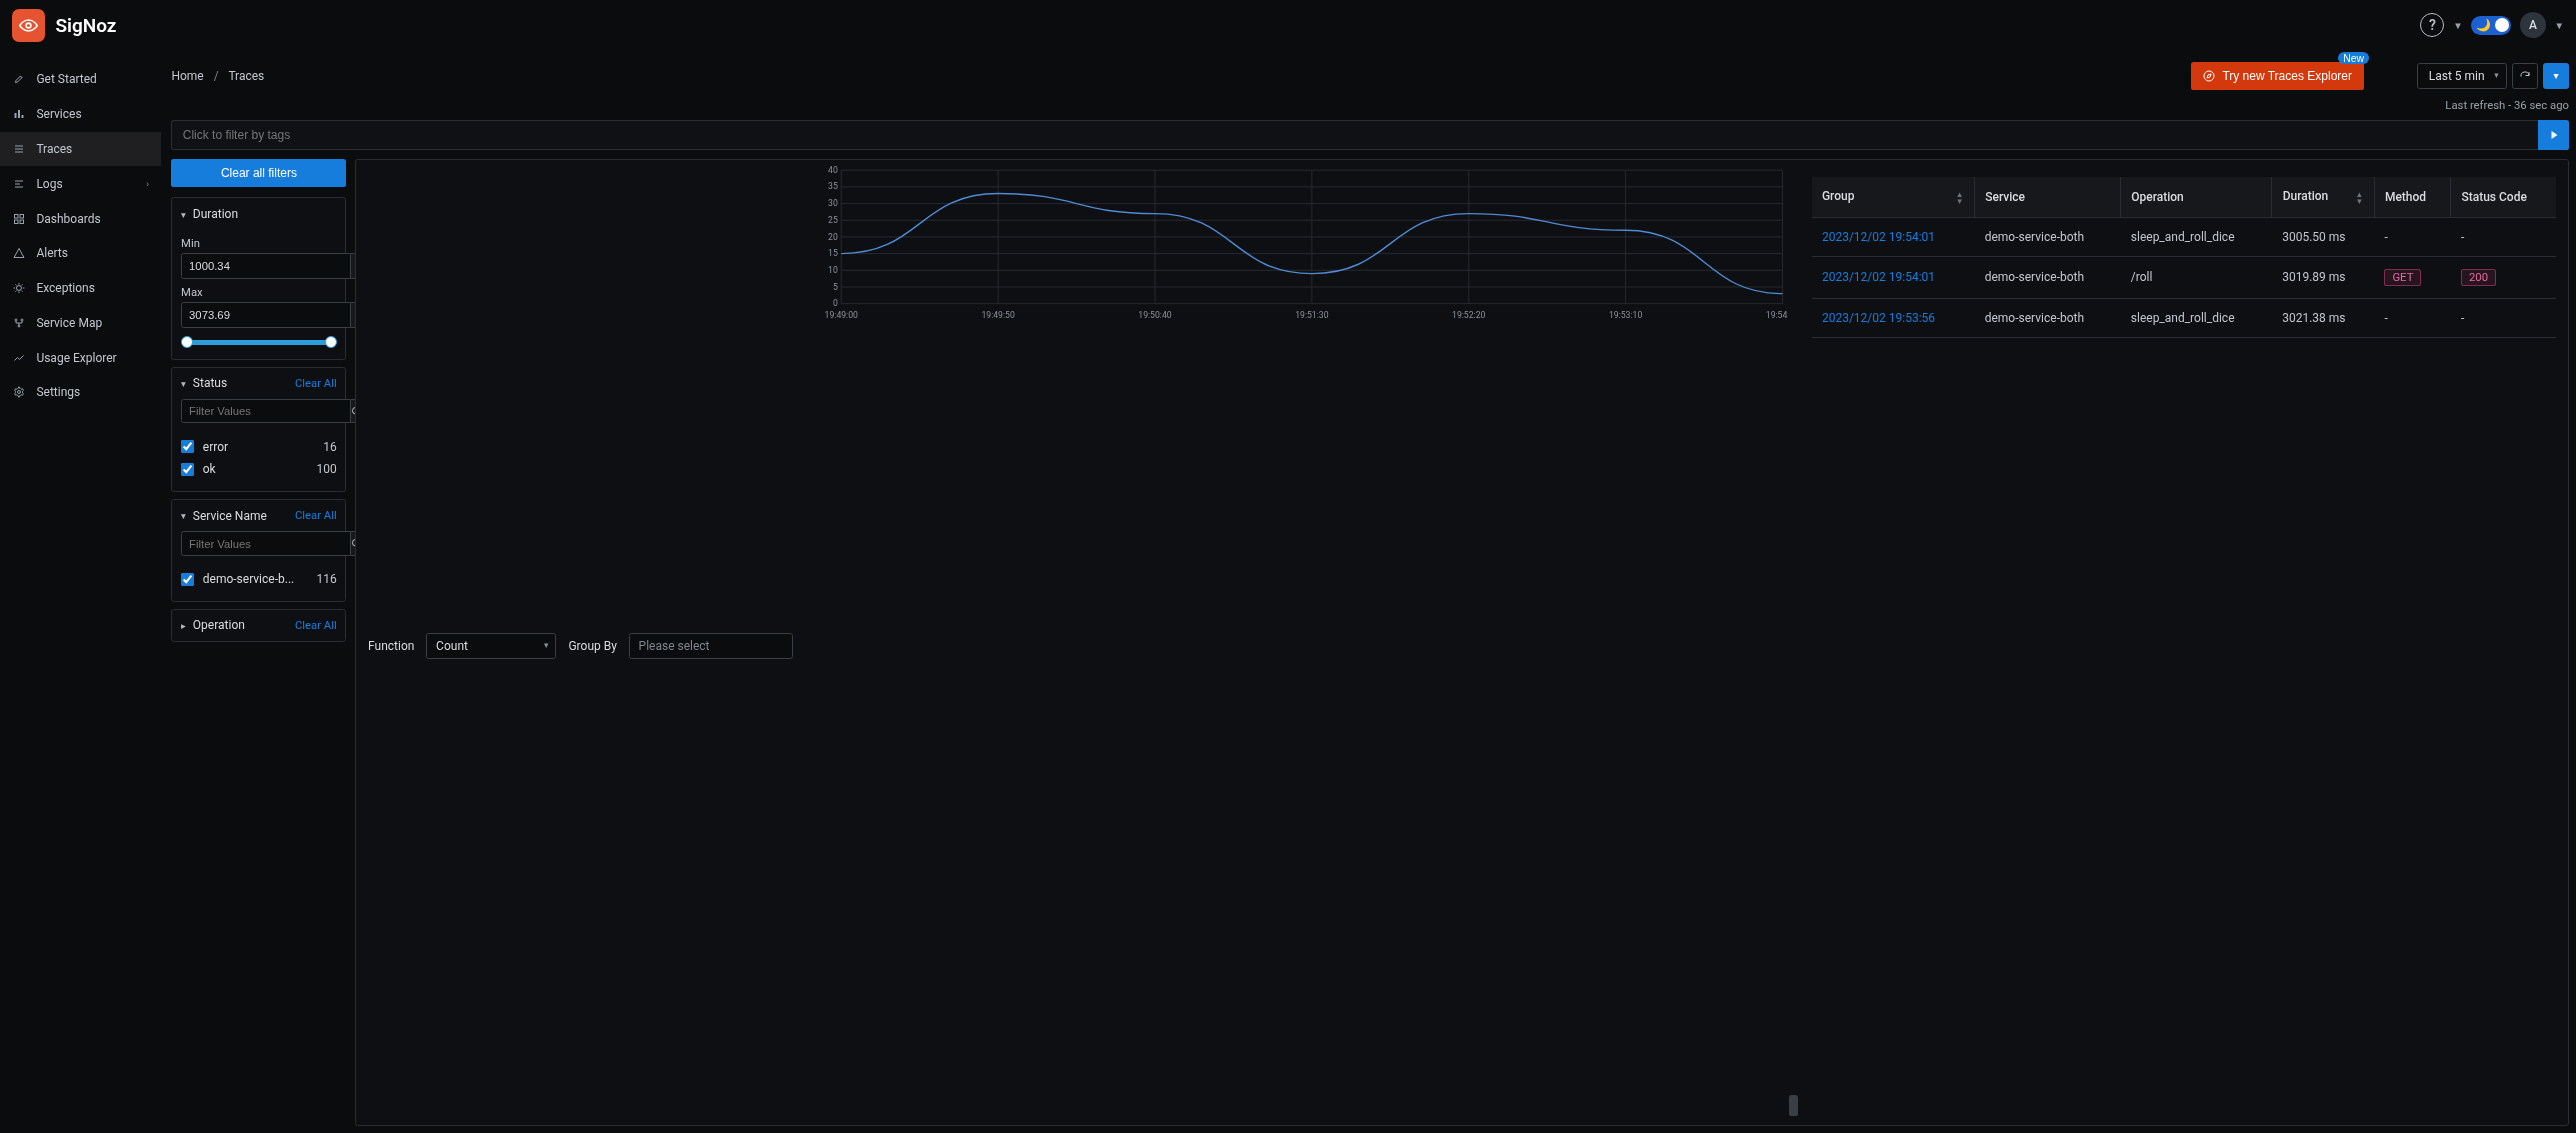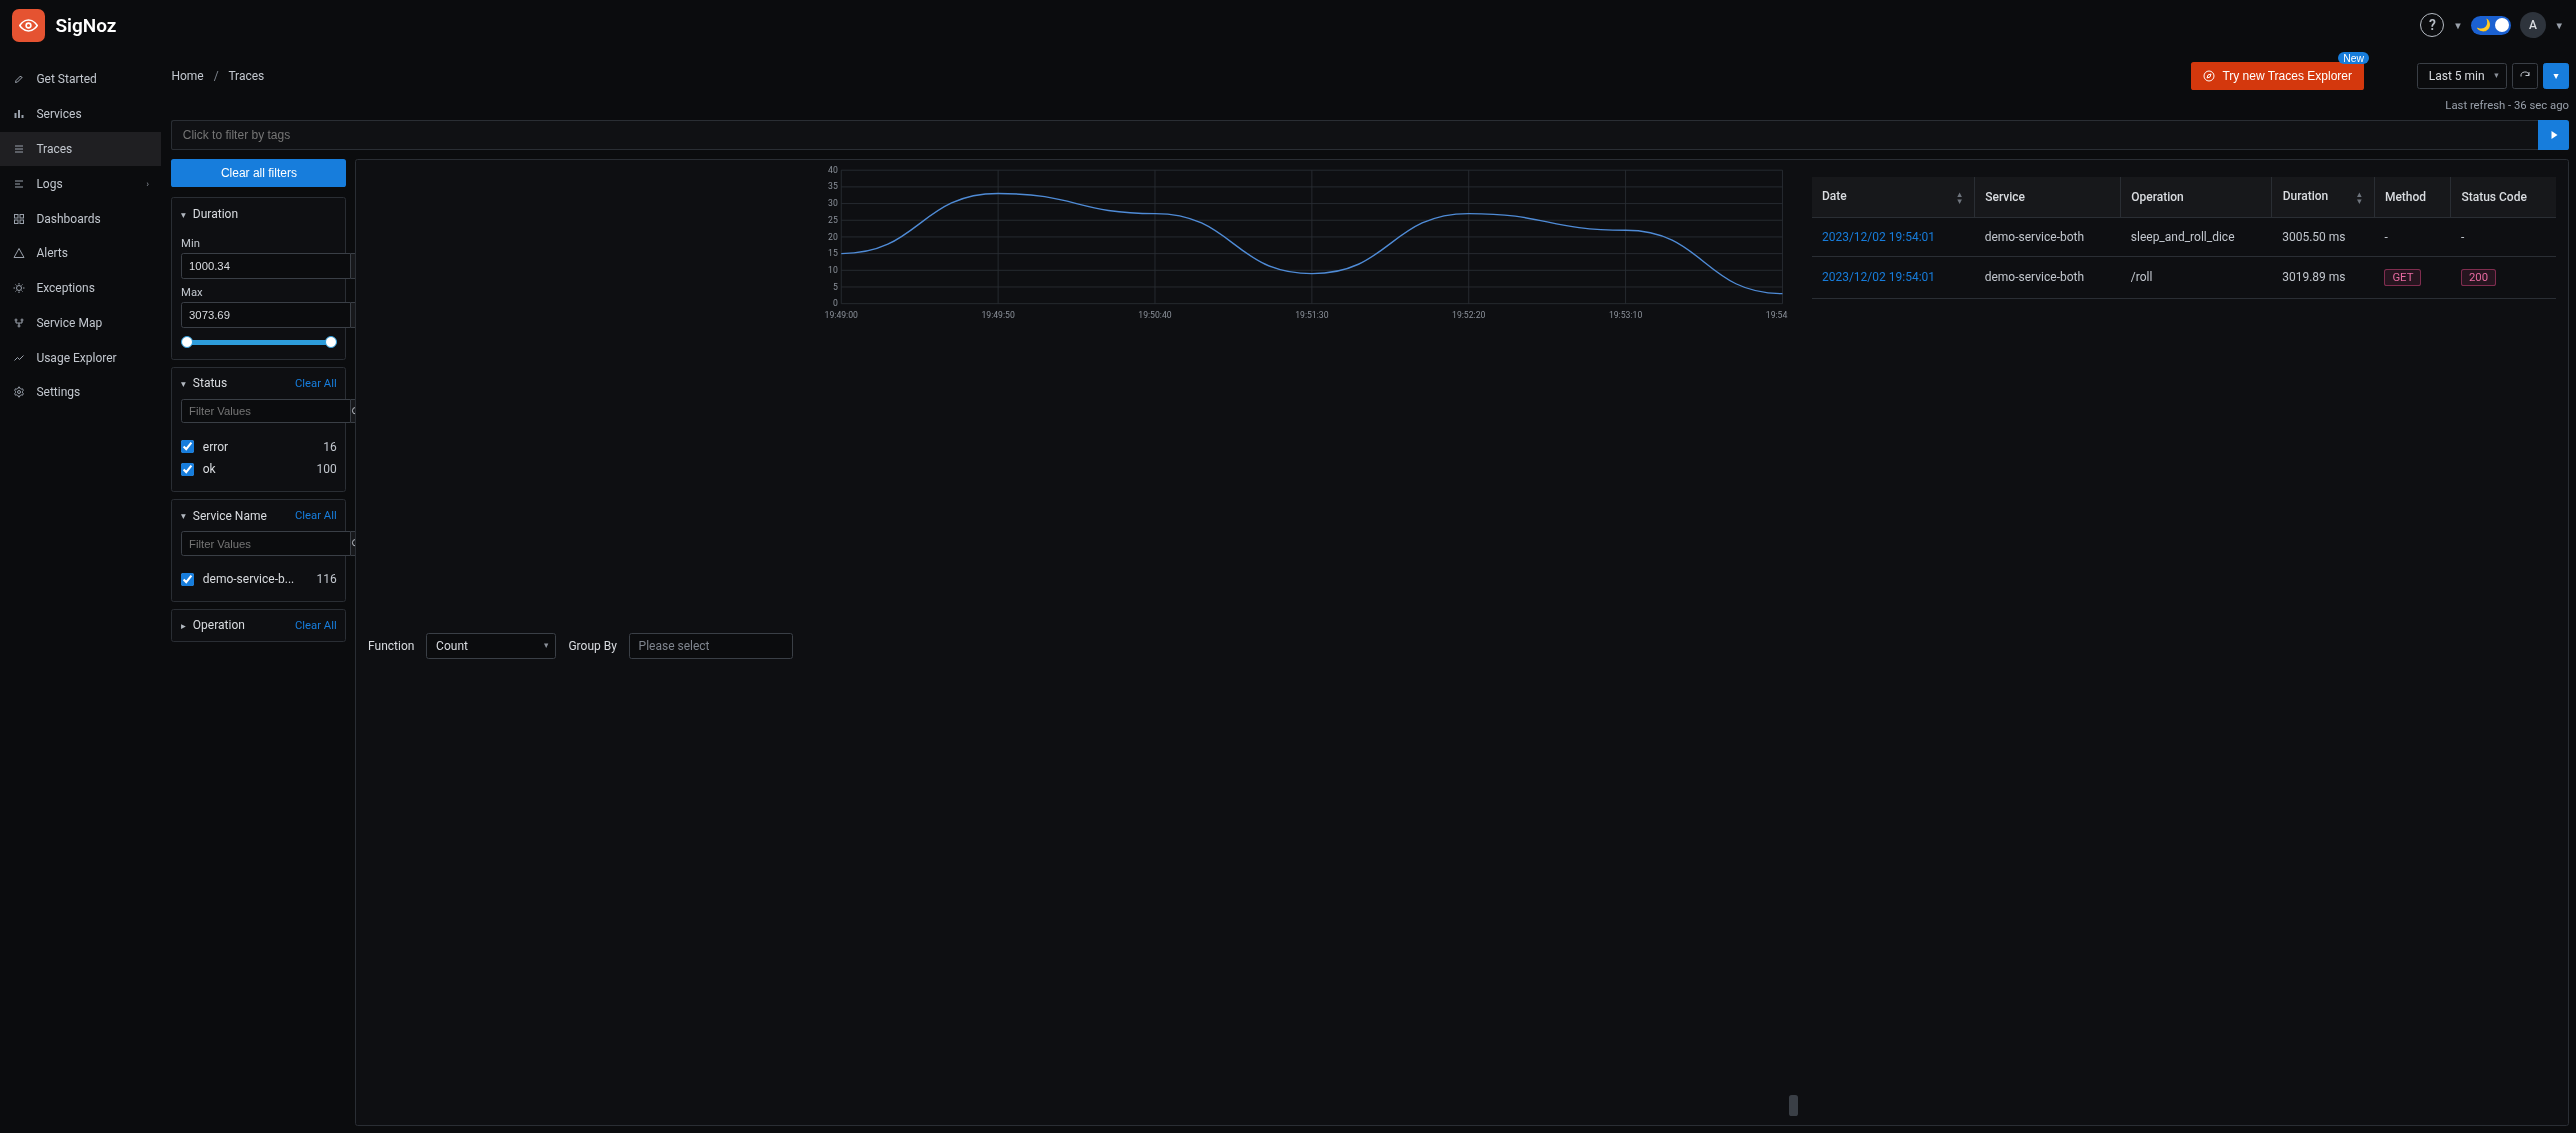--- a/index.html
+++ b/index.html
@@ -493,21 +493,21 @@
               <path d="M 28 102.25 C 118.5 102.25, 118.5 32.95, 209 32.95 C 299.5 32.95, 299.5 56.04999999999999, 390 56.04999999999999 C 480.5 56.04999999999999, 480.5 125.35000000000001, 571 125.35000000000001 C 661.5 125.35000000000001, 661.5 56.04999999999999, 752 56.04999999999999 C 842.5 56.04999999999999, 842.5 75.3, 933 75.3 C 1023.5 75.3, 1023.5 148.45000000000002, 1114 148.45000000000002" fill="none" stroke="#4f8bd6" stroke-width="1.6"></path>
             </svg>
           <div class="chart-scroll-stub"></div>
         </div>
 
         <div class="table-wrap">
           <table class="data">
             <thead>
               <tr>
                 <th class="sortable">
-                  <span>Date</span>
+                  <span>Group</span>
                   <span class="sort-icons">▲<br>▼</span>
                 </th>
                 <th class="col-sep"><span>Service</span></th>
                 <th class="col-sep"><span>Operation</span></th>
                 <th class="sortable col-sep">
                   <span>Duration</span>
                   <span class="sort-icons">▲<br>▼</span>
                 </th>
                 <th class="col-sep"><span>Method</span></th>
                 <th class="col-sep"><span>Status Code</span></th>
@@ -523,20 +523,28 @@
                   <td>-</td>
                 </tr>
                 <tr>
                   <td><a href="#">2023/12/02 19:54:01</a></td>
                   <td>demo-service-both</td>
                   <td>/roll</td>
                   <td>3019.89 ms</td>
                   <td><span class="pill">GET</span></td>
                   <td><span class="pill">200</span></td>
                 </tr>
+                <tr>
+                  <td><a href="#">2023/12/02 19:53:56</a></td>
+                  <td>demo-service-both</td>
+                  <td>sleep_and_roll_dice</td>
+                  <td>3021.38 ms</td>
+                  <td>-</td>
+                  <td>-</td>
+                </tr>
               </tbody>
           </table>
         </div>
       </div>
     </div>
   </div>
 </div>
 
 
 </body></html>

